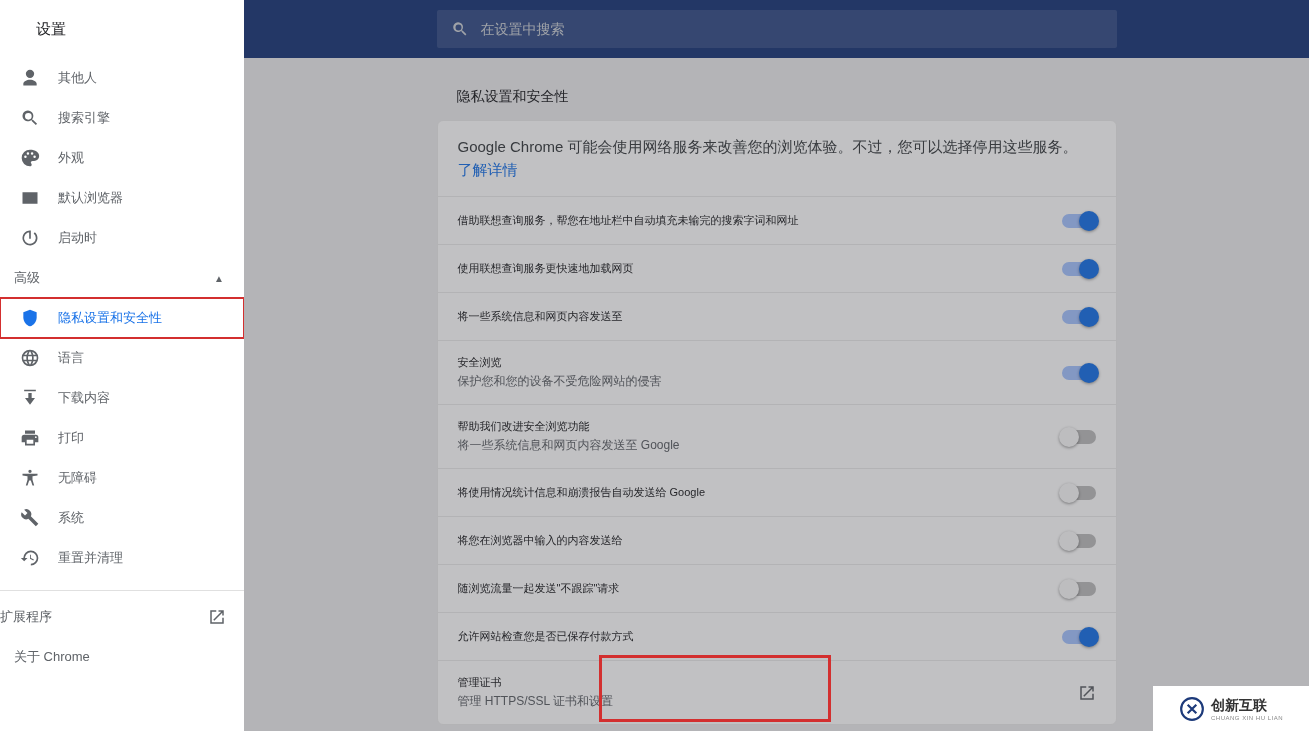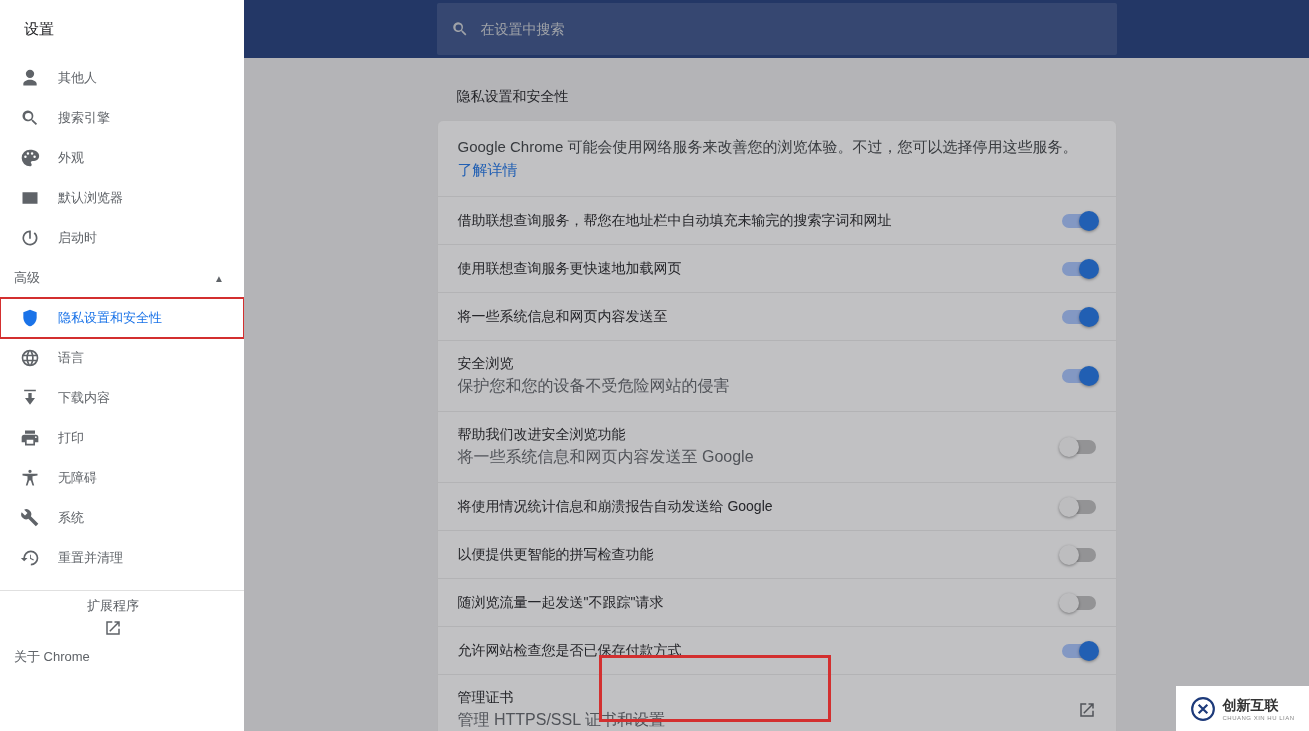--- a/index.html
+++ b/index.html
@@ -19,22 +19,23 @@
   width: 244px;
   background: #fff;
   display: flex;
   flex-direction: column;
   flex: 0 0 244px;
 }
 .sidebar-title {
   height: 58px;
   display: flex;
   align-items: center;
-  padding-left: 24px;
+  padding-left: 16px;
   font-size: 15px;
+  margin-left: 20px;
 }
 .nav { flex: 0 0 auto; }
 .nav-item {
   height: 40px;
   display: flex;
   align-items: center;
   padding-left: 20px;
   color: #5f6368;
   cursor: pointer;
 }
@@ -78,21 +79,21 @@
 }
 .topbar {
   height: 58px;
   background: #1d3a7a;
   display: flex;
   align-items: center;
   justify-content: center;
 }
 .searchbox {
   width: 680px;
-  height: 52px;
+  height: 38px;
   background: rgba(255,255,255,0.12);
   border-radius: 2px;
   display: flex;
   align-items: center;
   padding: 0 14px;
 }
 .searchbox svg { fill: #cfd3d8; }
 .searchbox input {
   flex: 1;
   background: transparent;
@@ -120,22 +121,22 @@
   border-top: 1px solid #ebebeb;
   min-height: 48px;
 }
 .row-item.top-info {
   border-top: none;
   padding: 15px 20px;
   line-height: 1.5;
   font-size: 15px;
   color: #3c4043;
 }
-.row-primary { font-size: 14px; color:#202124; }
-.row-secondary { font-size: 16px; color:#5f6368; margin-top: 3px; }
+.row-primary { font-size: 11px; color:#202124; }
+.row-secondary { font-size: 12px; color:#5f6368; margin-top: 3px; }
 .right-ctrl { flex: 0 0 auto; margin-left: 16px; }
 .linklike { color:#1a73e8; cursor: pointer; }
 
 
 .toggle { width: 34px; height: 14px; border-radius: 10px; position: relative; background:#bdbdbd; }
 .toggle .knob { position:absolute; top:-3px; width:20px;height:20px;border-radius:50%;background:#fafafa;box-shadow:0 1px 3px rgba(0,0,0,0.4); left:-3px;}
 .toggle.on { background:#a6c4ff; }
 .toggle.on .knob { background:#1a73e8; left:auto; right:-3px; }
 
 
@@ -152,21 +153,21 @@
   top: 655px;
   width: 232px;
   height: 67px;
 }
 
 
 .watermark {
   position: absolute;
   right: 0;
   bottom: 0;
-  width: 133px;
+  width: 156px;
   height: 45px;
   background: #fff;
   z-index: 7;
   display:flex;
   align-items:center;
   justify-content:center;
   gap:6px;
   color:#333;
   font-size:14px;
   font-weight: bold;
@@ -283,21 +284,21 @@
         <span class="icon">
             <svg viewBox="0 0 24 24">
               <path d="M13 3a9 9 0 00-9 9H1l4 4 4-4H6a7 7 0 117 7v2a9 9 0 000-18zM12 8v5l4 2 .7-1.2L13 12V8h-1z"></path>
             </svg>
           </span>
         <span class="label">重置并清理</span>
       </div>
     </div>
 
     <div class="sidebar-bottom">
-      <div class="nav-item" style="padding-left:0;flex-direction:column;">
+      <div class="nav-item" style="padding-left:0;">
         <span class="row">
             <span class="label">扩展程序</span>
           </span>
         <svg class="ext-icon" viewBox="0 0 24 24">
             <path d="M14 3v2h3.59L7 15.59 8.41 17 19 6.41V10h2V3h-7zM5 5h6V3H3v18h18v-8h-2v6H5V5z"></path>
           </svg>
       </div>
       <div class="nav-item" style="padding-left:14px;">
         <span class="label">关于 Chrome</span>
       </div>
@@ -371,21 +372,21 @@
           <div class="row-item">
             <div>
                 <div class="row-primary">将使用情况统计信息和崩溃报告自动发送给 Google</div>
               </div>
             <div class="right-ctrl toggle">
                 <div class="knob"></div>
               </div>
           </div>
           <div class="row-item">
             <div>
-              <div class="row-primary">以便提供更智能的拼写检查功能</div>
+              <div class="row-primary">将您在浏览器中输入的内容发送给</div>
             </div>
             <div class="right-ctrl toggle">
                 <div class="knob"></div>
               </div>
           </div>
           <div class="row-item">
             <div>
                 <div class="row-primary">随浏览流量一起发送"不跟踪"请求</div>
               </div>
             <div class="right-ctrl toggle">

